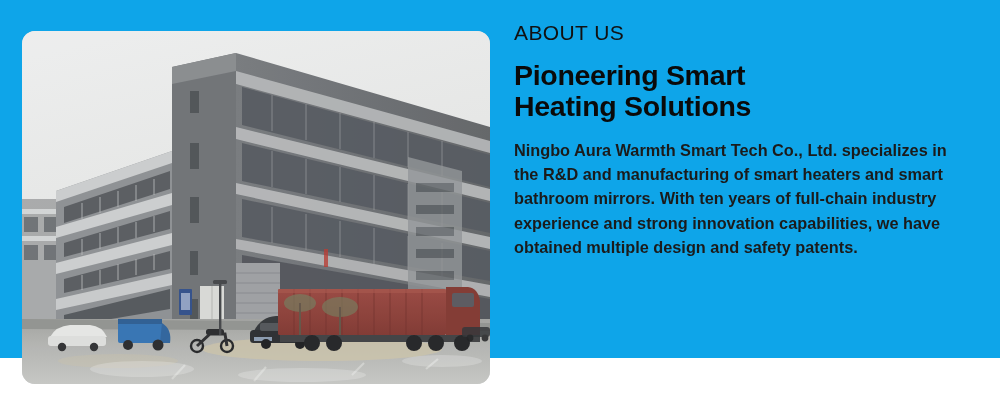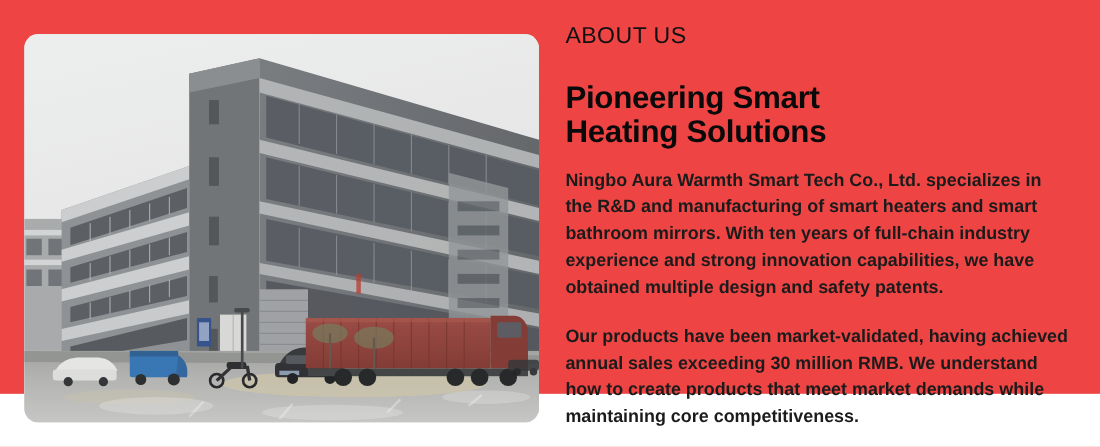--- a/index.html
+++ b/index.html
@@ -5,21 +5,21 @@
   * { margin:0; padding:0; box-sizing:border-box; }
   html, body {
     width:1000px; height:406px;
     background:#ffffff;
     font-family:"Liberation Sans", sans-serif;
     overflow:hidden;
   }
   .about-section {
     position:relative;
     width:1000px; height:358px;
-    background:#ef4444;
+    background:#0ea5e9;
   }
 
   
   .photo-wrap {
     position:absolute;
     left:22px; top:31px;
     width:468px; height:353px;
     border-radius:13px;
     overflow:hidden;
     background:#d9dadb;
@@ -39,21 +39,21 @@
     color:#111111;
     line-height:26px;
     margin-top:20px;
   }
   .headline {
     font-size:28.5px;
     font-weight:bold;
     color:#0a0a0a;
     line-height:31px;
     letter-spacing:-0.3px;
-    margin-top:28px;
+    margin-top:14px;
     max-width:330px;
   }
   .paragraphs { margin-top:16px; }
   .para {
     font-size:16.3px;
     font-weight:700;
     color:#1b1b1b;
     line-height:24.2px;
     max-width:460px;
   }
@@ -299,17 +299,16 @@
     </svg>
   </div>
 
   <div class="content">
     <div class="eyebrow">ABOUT US</div>
 
     <h1 class="headline">Pioneering Smart Heating Solutions</h1>
 
     <div class="paragraphs">
       <p class="para">Ningbo Aura Warmth Smart Tech Co., Ltd. specializes in the R&amp;D and manufacturing of smart heaters and smart bathroom mirrors. With ten years of full-chain industry experience and strong innovation capabilities, we have obtained multiple design and safety patents.</p>
-      <p class="para">Our products have been market-validated, having achieved annual sales exceeding 30 million RMB. We understand how to create products that meet market demands while maintaining core competitiveness.</p>
     </div>
   </div>
 
 </div>
 
 </body></html>

